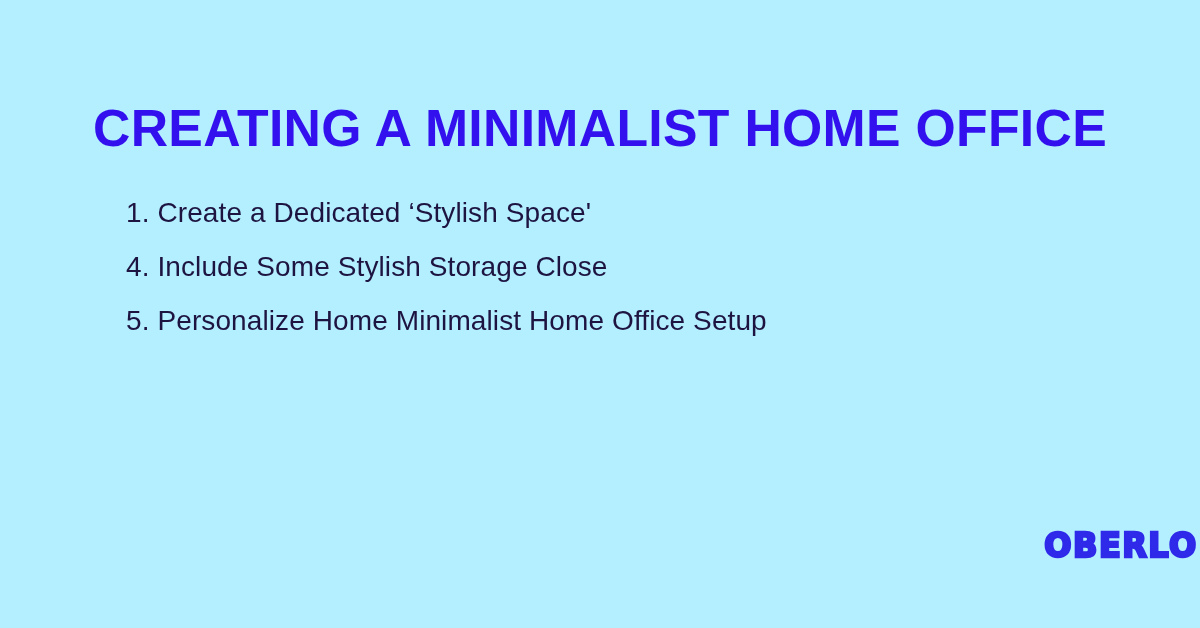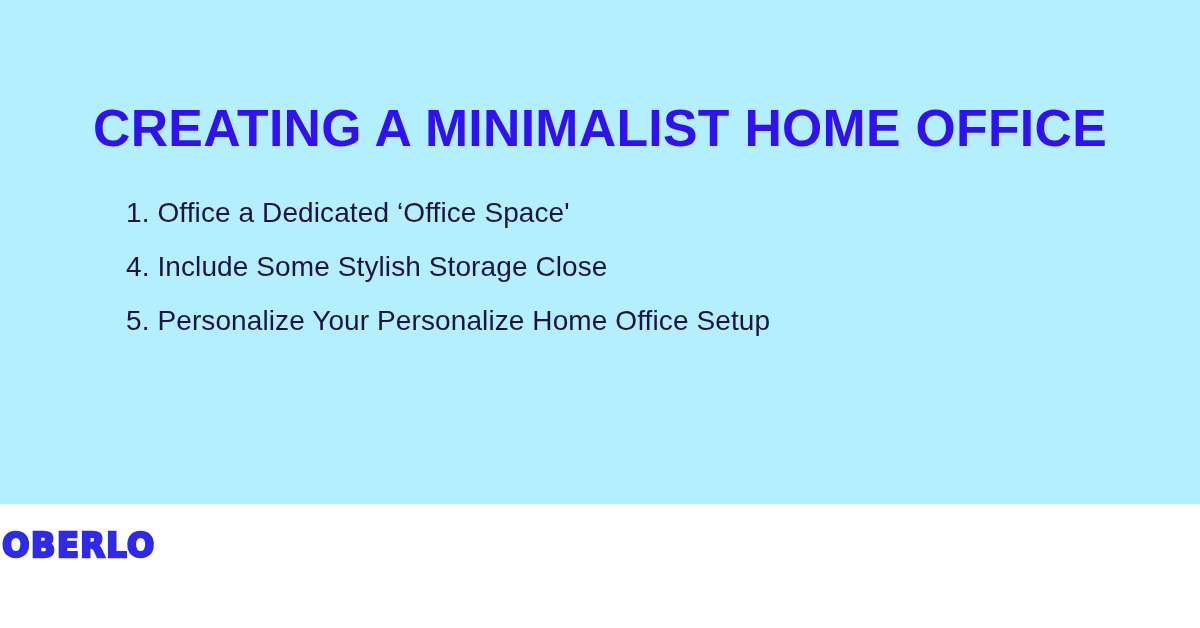--- a/index.html
+++ b/index.html
@@ -8,21 +8,21 @@
   }
   body {
     width: 1200px;
     height: 628px;
     overflow: hidden;
     font-family: "Liberation Sans", sans-serif;
   }
   #card {
     position: relative;
     width: 1200px;
-    height: 504px;
+    height: 628px;
     background: #b3efff;
     box-sizing: border-box;
   }
   #title {
     position: absolute;
     left: 0;
     top: 62px;
     width: 1200px;
     text-align: center;
     color: #3311ee;
@@ -57,21 +57,21 @@
     display: inline;
   }
   .li-text {
     display: inline;
   }
   #logo {
     position: absolute;
     left: 0;
     top: 528px;
     width: 1200px;
-    text-align: left;
+    text-align: right;
   }
   #logo-word {
     display: inline-block;
     color: #2f29ea;
     font-family: "DejaVu Sans", sans-serif;
     font-weight: bold;
     font-size: 33px;
     line-height: 36px;
     letter-spacing: 1.5px;
     -webkit-text-stroke: 2.6px #2f29ea;
@@ -82,29 +82,29 @@
 </head>
 <body>
 
 <div id="card">
 
   <h1 id="title">CREATING A MINIMALIST HOME OFFICE</h1>
 
   <ul id="list">
     <li>
       <span class="li-num">1.</span>
-      <span class="li-text">Office a Dedicated ‘Office Space'</span>
+      <span class="li-text">Create a Dedicated ‘Stylish Space'</span>
     </li>
     <li>
       <span class="li-num">4.</span>
       <span class="li-text">Include Some Stylish Storage Close</span>
     </li>
     <li>
       <span class="li-num">5.</span>
-      <span class="li-text">Personalize Your Personalize Home Office Setup</span>
+      <span class="li-text">Personalize Home Minimalist Home Office Setup</span>
     </li>
   </ul>
 
   <div id="logo">
     <span id="logo-word">OBERLO</span>
   </div>
 
 </div>
 
 </body></html>

